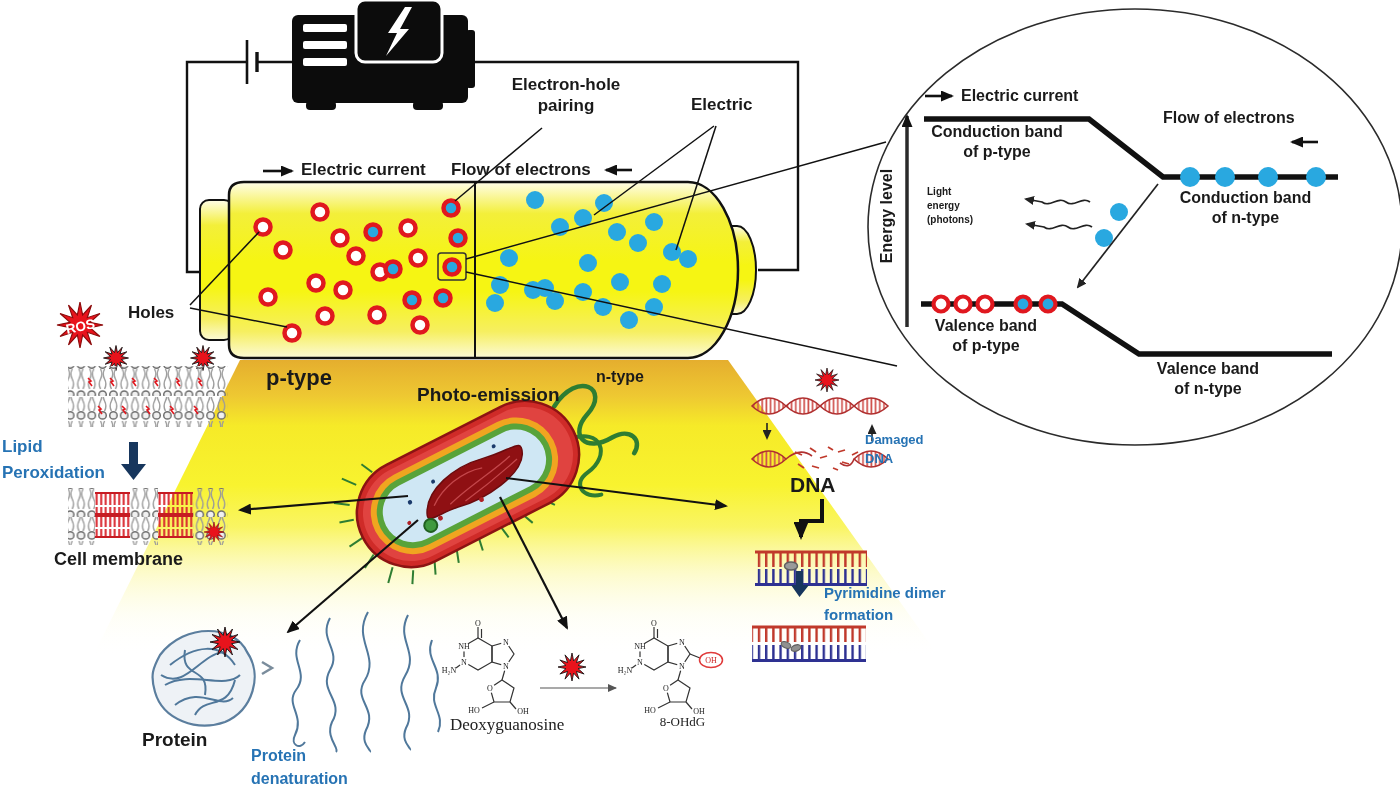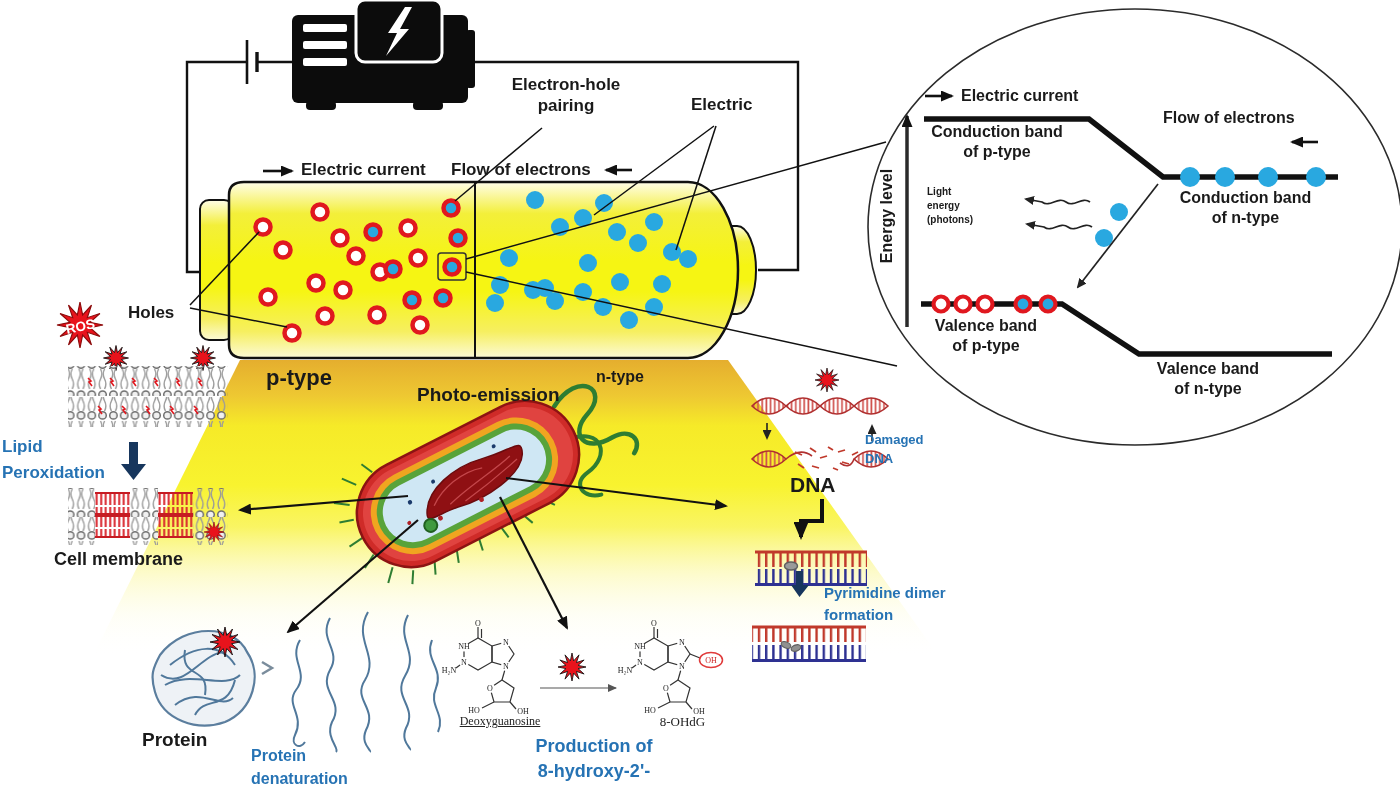--- a/index.html
+++ b/index.html
@@ -455,22 +455,20 @@
 of p-type</div>
 <div class="lbl center" style="left:1133px;top:359px;width:150px;font-size:16px;">Valence band
 of n-type</div>
 
 <div class="lbl blue" style="left:2px;top:434px;font-size:17px;line-height:1.5;">Lipid
 Peroxidation</div>
 <div class="lbl" style="left:54px;top:548px;font-size:18px;">Cell membrane</div>
 <div class="lbl" style="left:142px;top:728px;font-size:19px;">Protein</div>
 <div class="lbl blue" style="left:251px;top:744px;font-size:16px;line-height:1.45;">Protein
 denaturation</div>
-<div class="lbl serif center" style="left:450px;top:714px;width:100px;font-size:12px;text-decoration:underline;">Deoxyguanosine</div>
+<div class="lbl serif center" style="left:450px;top:714px;width:100px;font-size:17px;">Deoxyguanosine</div>
 <div class="lbl serif center" style="left:645px;top:714px;width:75px;font-size:13px;">8-OHdG</div>
-<div class="lbl blue center" style="left:514px;top:734px;width:160px;font-size:18px;line-height:1.4;">Production of
-8-hydroxy-2'-</div>
 <div class="lbl" style="left:790px;top:472px;font-size:21px;">DNA</div>
 <div class="lbl blue" style="left:865px;top:431px;font-size:13px;line-height:1.45;">Damaged
 DNA</div>
 <div class="lbl blue" style="left:824px;top:582px;font-size:15px;line-height:1.45;">Pyrimidine dimer
 formation</div>
 </div>
 
 </body></html>

